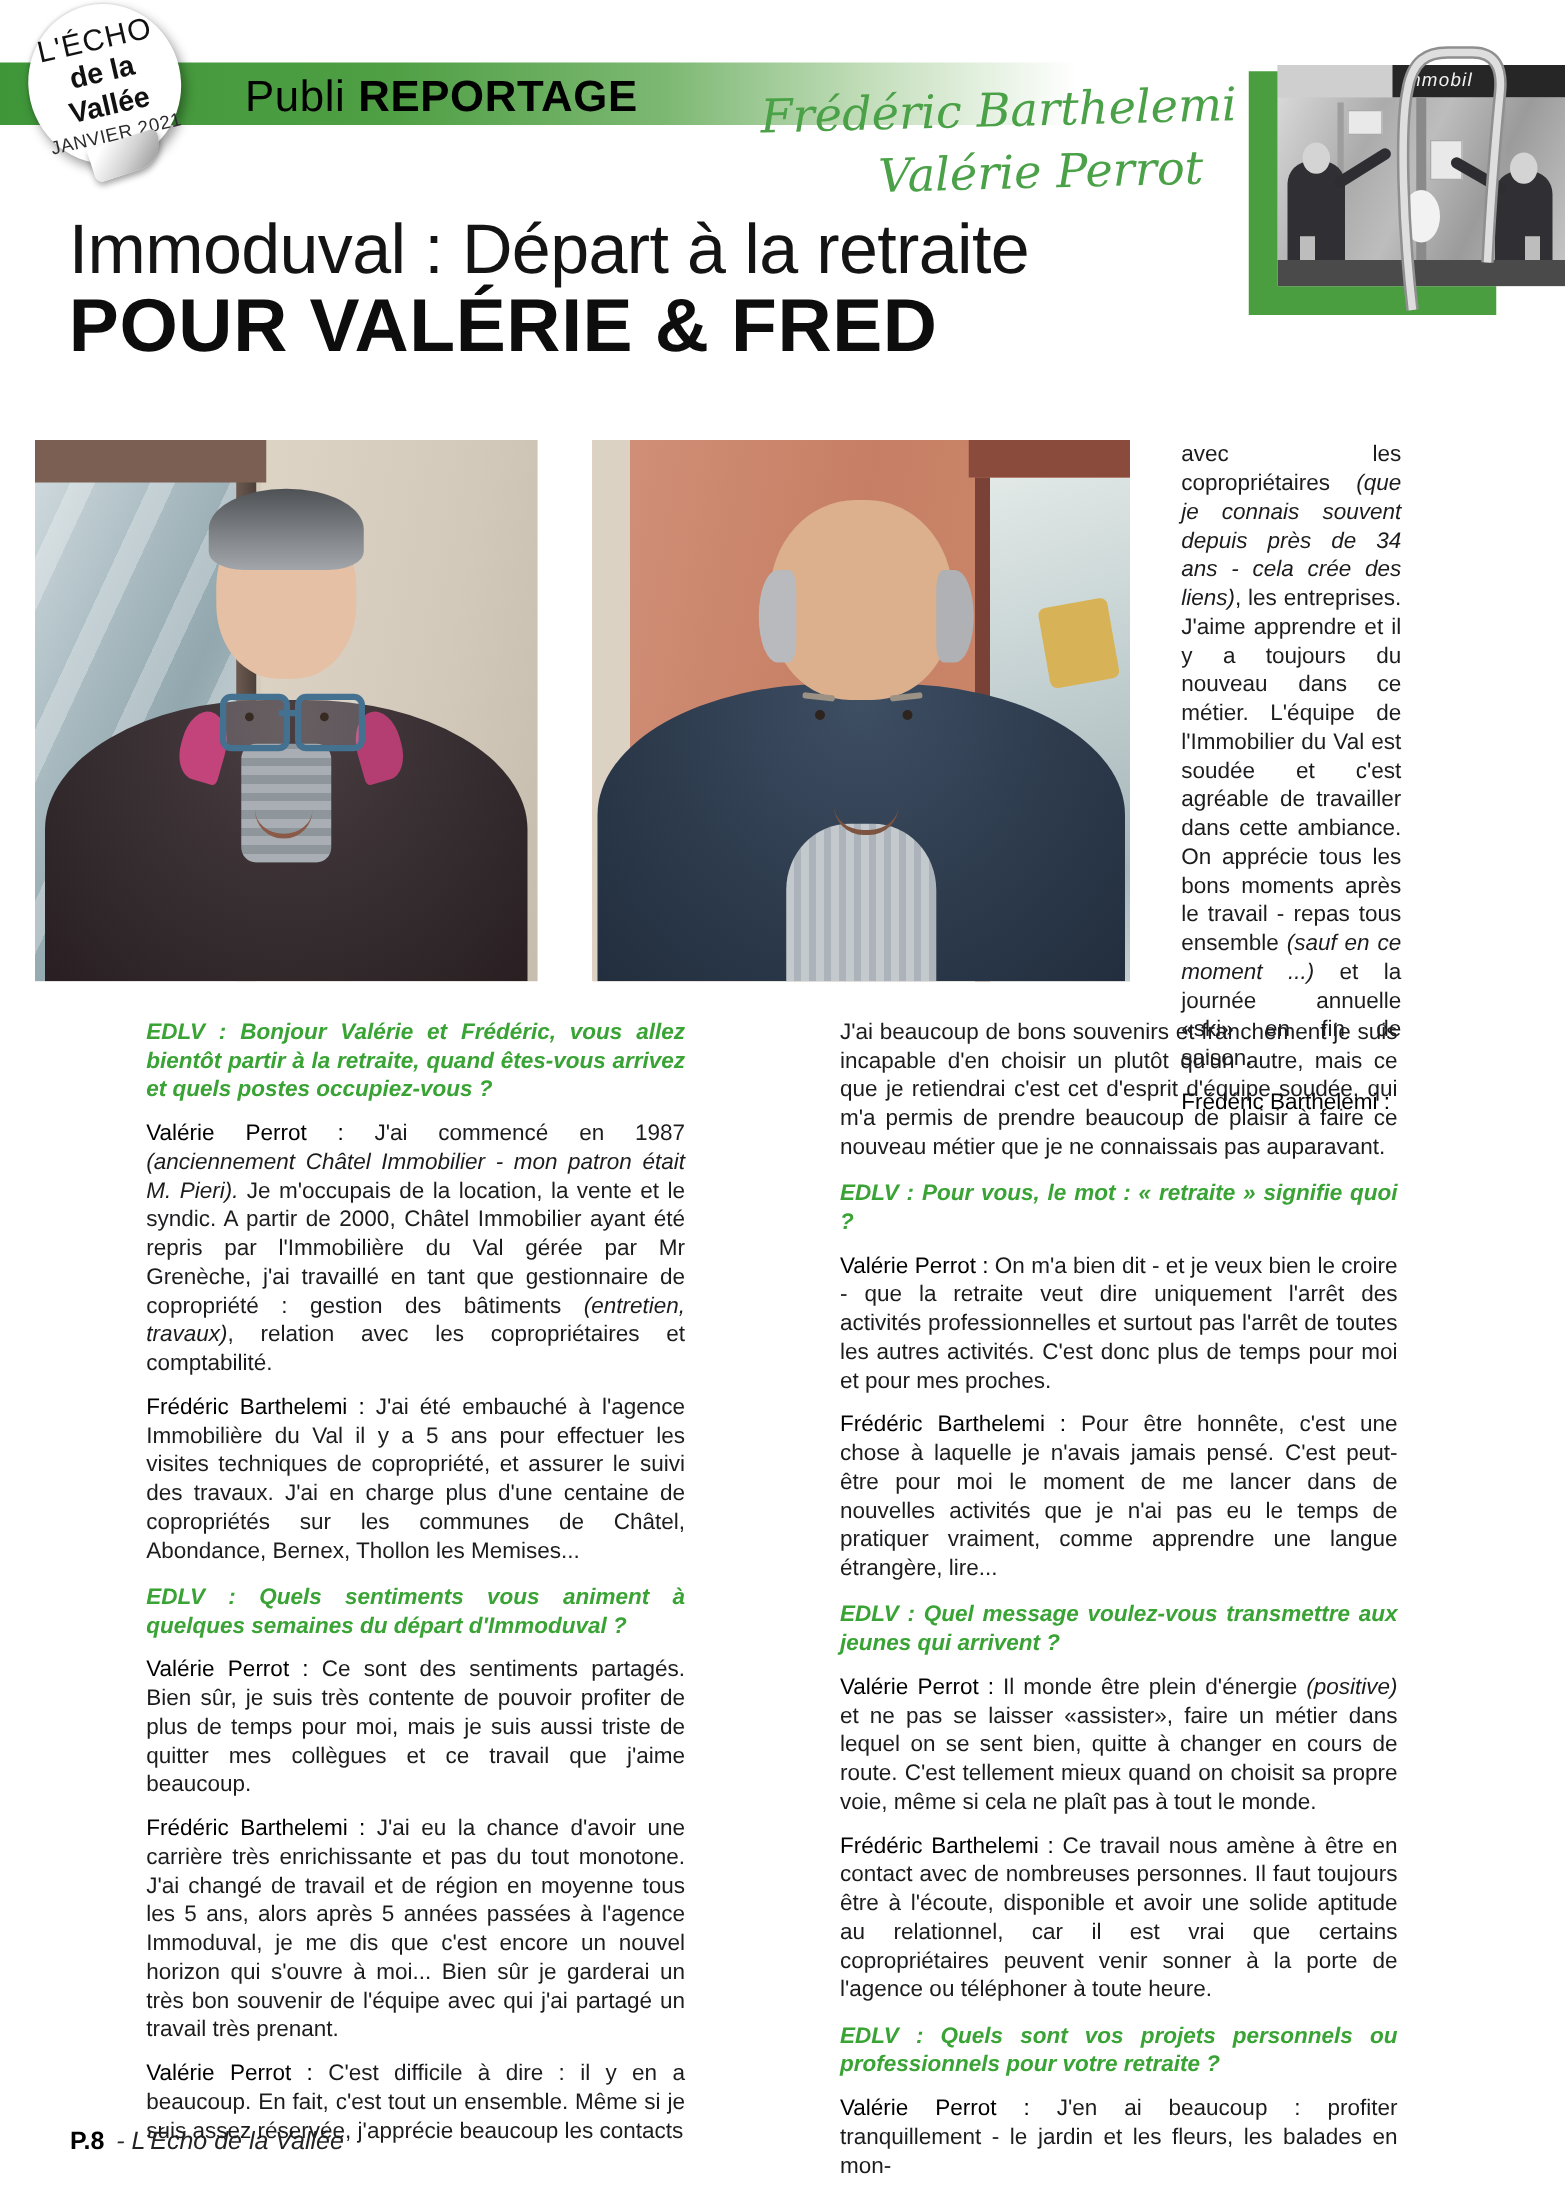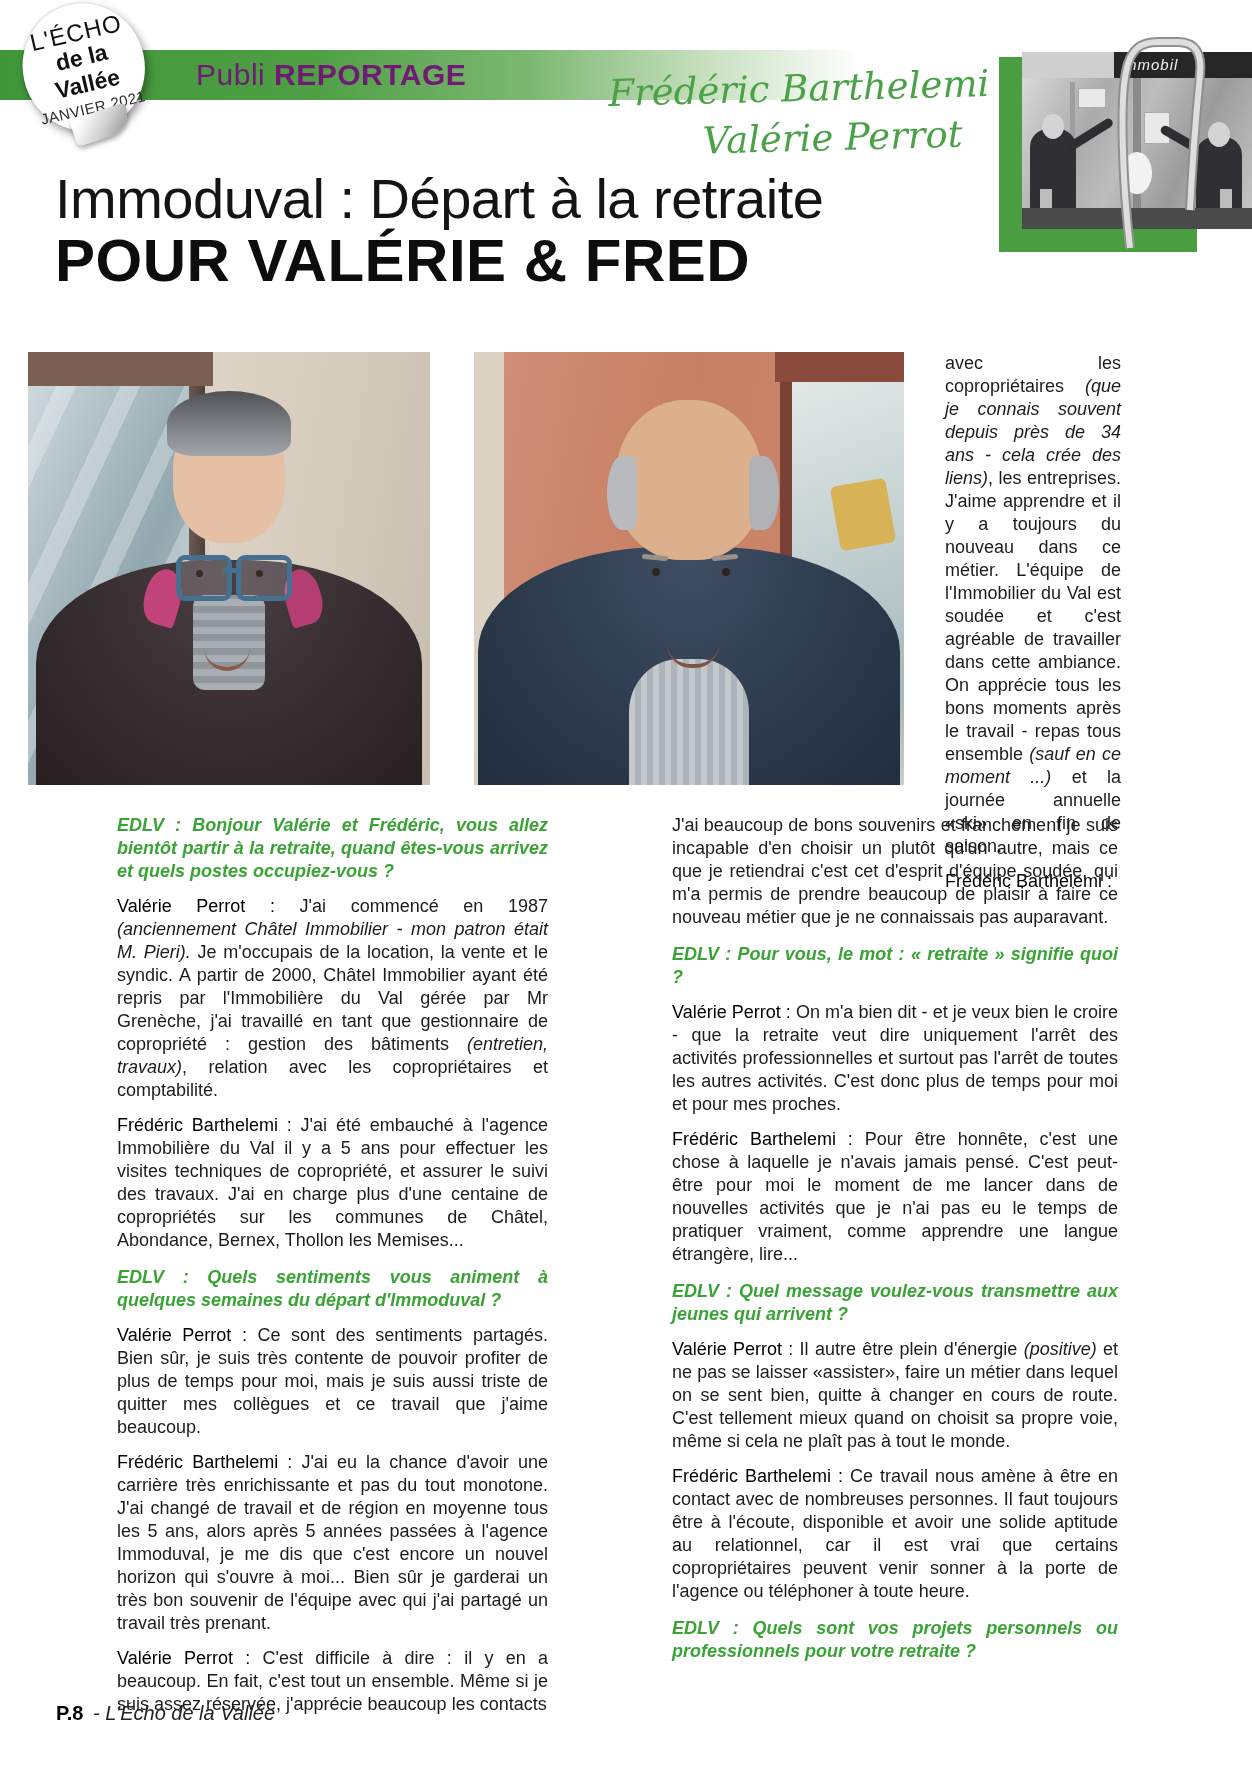--- a/index.html
+++ b/index.html
@@ -3,21 +3,21 @@
 <meta charset="utf-8">
 <style>
   html,body{margin:0;padding:0;background:#ffffff;}
   #page{position:relative;width:1252px;height:1766px;background:#ffffff;overflow:hidden;
         font-family:"Liberation Sans",sans-serif;color:#1b1b1d;}
   .ab{position:absolute;}
 
   
   .greenbar{left:0;top:50px;width:888px;height:50px;
     background:linear-gradient(90deg,#3f9639 0%,#4f9f44 35%,#7db873 60%,#c9e1c1 80%,#ffffff 97%);}
-  .publi{left:196px;top:58px;font-size:30px;color:#701a75;letter-spacing:0.5px;white-space:nowrap;}
+  .publi{left:196px;top:58px;font-size:35px;color:#000000;letter-spacing:0.5px;white-space:nowrap;}
   .publi .lt{font-weight:400;}
   .publi .bd{font-weight:700;}
 
   .badge{left:24px;top:2px;width:130px;height:140px;transform:rotate(-13deg);z-index:5;}
   .badge-circle{position:absolute;left:0;top:0;width:122px;height:128px;background:#ffffff;border-radius:50%;
     box-shadow:2px 5px 9px rgba(0,0,0,.40), -1px -1px 2px rgba(0,0,0,.10);
     display:flex;flex-direction:column;align-items:center;justify-content:center;text-align:center;}
   .badge-circle .b1{font-size:24px;font-weight:400;letter-spacing:1px;color:#111;}
   .badge-circle .b2{font-size:23px;font-weight:700;color:#111;margin-top:-2px;}
   .badge-circle .b3{font-size:15px;font-weight:300;color:#2c2c2c;margin-top:2px;letter-spacing:0.5px;}
@@ -217,23 +217,24 @@
       <p class="para"><span class="speaker">Valérie Perrot : </span><span>Ce sont des sentiments partagés. Bien sûr, je suis très contente de pouvoir profiter de plus de temps pour moi, mais je suis aussi triste de quitter mes collègues et ce travail que j'aime beaucoup.</span></p>
       <p class="para"><span class="speaker">Frédéric Barthelemi : </span><span>J'ai eu la chance d'avoir une carrière très enrichissante et pas du tout monotone. J'ai changé de travail et de région en moyenne tous les 5 ans, alors après 5 années passées à l'agence Immoduval, je me dis que c'est encore un nouvel horizon qui s'ouvre à moi... Bien sûr je garderai un très bon souvenir de l'équipe avec qui j'ai partagé un travail très prenant.</span></p>
       <p class="para"><span class="speaker">Valérie Perrot : </span><span>C'est difficile à dire : il y en a beaucoup. En fait, c'est tout un ensemble. Même si je suis assez réservée, j'apprécie beaucoup les contacts</span></p>
     </div>
   <div class="ab col col-rwide">
       <p class="para"><span>J'ai beaucoup de bons souvenirs et franchement je suis incapable d'en choisir un plutôt qu'un autre, mais ce que je retiendrai c'est cet d'esprit d'équipe soudée, qui m'a permis de prendre beaucoup de plaisir à faire ce nouveau métier que je ne connaissais pas auparavant.</span></p>
       <p class="question"><span>EDLV : Pour vous, le mot : « retraite » signifie quoi ?</span></p>
       <p class="para"><span class="speaker">Valérie Perrot : </span><span>On m'a bien dit - et je veux bien le croire - que la retraite veut dire uniquement l'arrêt des activités professionnelles et surtout pas l'arrêt de toutes les autres activités. C'est donc plus de temps pour moi et pour mes proches.</span></p>
       <p class="para"><span class="speaker">Frédéric Barthelemi : </span><span>Pour être honnête, c'est une chose à laquelle je n'avais jamais pensé. C'est peut-être pour moi le moment de me lancer dans de nouvelles activités que je n'ai pas eu le temps de pratiquer vraiment, comme apprendre une langue étrangère, lire...</span></p>
       <p class="question"><span>EDLV : Quel message voulez-vous transmettre aux jeunes qui arrivent ?</span></p>
-      <p class="para"><span class="speaker">Valérie Perrot : </span><span>Il autre être plein d'énergie </span><span class="em">(positive)</span><span> et ne pas se laisser «assister», faire un métier dans lequel on se sent bien, quitte à changer en cours de route. C'est tellement mieux quand on choisit sa propre voie, même si cela ne plaît pas à tout le monde.</span></p>
+      <p class="para"><span class="speaker">Valérie Perrot : </span><span>Il monde être plein d'énergie </span><span class="em">(positive)</span><span> et ne pas se laisser «assister», faire un métier dans lequel on se sent bien, quitte à changer en cours de route. C'est tellement mieux quand on choisit sa propre voie, même si cela ne plaît pas à tout le monde.</span></p>
       <p class="para"><span class="speaker">Frédéric Barthelemi : </span><span>Ce travail nous amène à être en contact avec de nombreuses personnes. Il faut toujours être à l'écoute, disponible et avoir une solide aptitude au relationnel, car il est vrai que certains copropriétaires peuvent venir sonner à la porte de l'agence ou téléphoner à toute heure.</span></p>
       <p class="question"><span>EDLV : Quels sont vos projets personnels ou professionnels pour votre retraite ?</span></p>
+      <p class="para"><span class="speaker">Valérie Perrot : </span><span>J'en ai beaucoup : profiter tranquillement - le jardin et les fleurs, les balades en mon-</span></p>
     </div>
 
   <div class="ab footer">
     <span class="f-page">P.8</span>
     <span class="f-rest">- L'Écho de la Vallée</span>
   </div>
 
 </div>
 
 </body></html>

